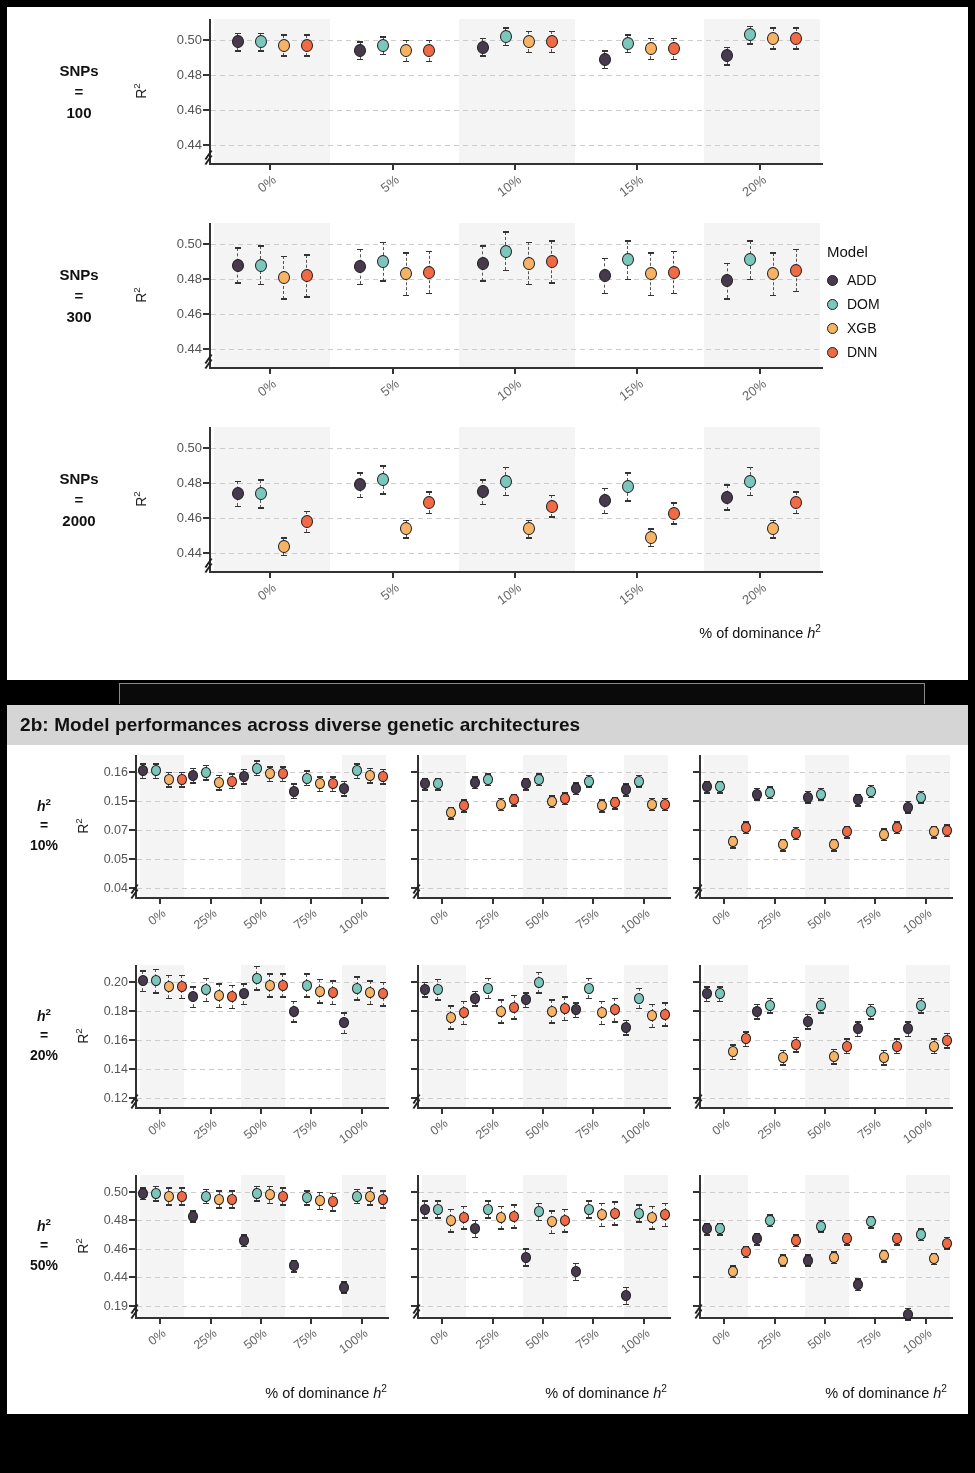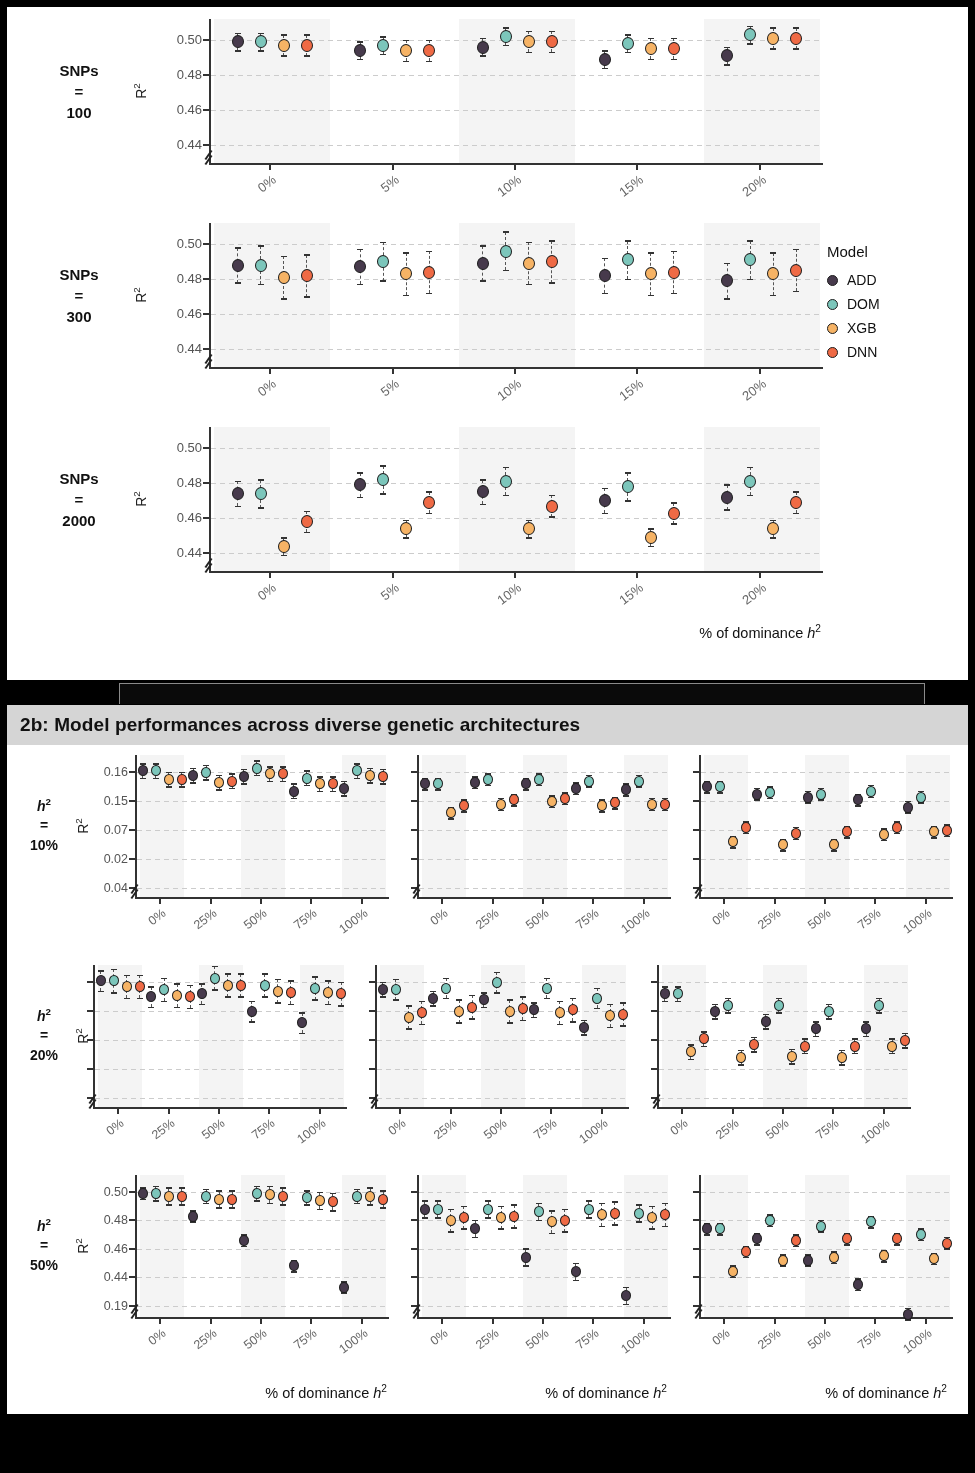--- a/index.html
+++ b/index.html
@@ -473,21 +473,21 @@
               <div>=</div>
               <div>10%</div>
             </div>
             <div class="ylab" style="width: 20px; height: 142px; flex: 0 0 auto;">
               <span>R<sup>2</sup></span>
             </div>
             <div class="yticks" style="width: 42px; height: 142px; flex: 0 0 auto;">
               <div class="yticklabel" style="top: 9.38776px;">0.16</div>
               <div class="yticklabel" style="top: 38.3673px;">0.15</div>
               <div class="yticklabel" style="top: 67.3469px;">0.07</div>
-              <div class="yticklabel" style="top: 96.3265px;">0.02</div>
+              <div class="yticklabel" style="top: 96.3265px;">0.05</div>
               <div class="yticklabel" style="top: 125.306px;">0.04</div>
             </div>
             <div class="plotwrap">
               <div class="plot" style="width: 252px; height: 142px;">
                 <div class="band" style="left: 3px; width: 44.4px;"></div>
                 <div class="band" style="left: 103.8px; width: 44.4px;"></div>
                 <div class="band" style="left: 204.6px; width: 44.4px;"></div>
                 <div class="grid" style="top: 17.3878px;"></div>
                 <div class="ytick" style="top: 16.3878px;"></div>
                 <div class="grid" style="top: 46.3673px;"></div>
@@ -821,20 +821,27 @@
           </div>
           <div class="srow" style="margin-bottom: 16px;">
             <div class="rlabel" style="width: 58px; height: 142px; flex: 0 0 auto; font-size: 14px;">
               <div><i>h</i><sup>2</sup></div>
               <div>=</div>
               <div>20%</div>
             </div>
             <div class="ylab" style="width: 20px; height: 142px; flex: 0 0 auto;">
               <span>R<sup>2</sup></span>
             </div>
+            <div class="yticks" style="width: 42px; height: 142px; flex: 0 0 auto;">
+              <div class="yticklabel" style="top: 9.38776px;">0.20</div>
+              <div class="yticklabel" style="top: 38.3673px;">0.18</div>
+              <div class="yticklabel" style="top: 67.3469px;">0.16</div>
+              <div class="yticklabel" style="top: 96.3265px;">0.14</div>
+              <div class="yticklabel" style="top: 125.306px;">0.12</div>
+            </div>
             <div class="plotwrap">
               <div class="plot" style="width: 252px; height: 142px;">
                 <div class="band" style="left: 3px; width: 44.4px;"></div>
                 <div class="band" style="left: 103.8px; width: 44.4px;"></div>
                 <div class="band" style="left: 204.6px; width: 44.4px;"></div>
                 <div class="grid" style="top: 17.3878px;"></div>
                 <div class="ytick" style="top: 16.3878px;"></div>
                 <div class="grid" style="top: 46.3673px;"></div>
                 <div class="ytick" style="top: 45.3673px;"></div>
                 <div class="grid" style="top: 75.3469px;"></div>

